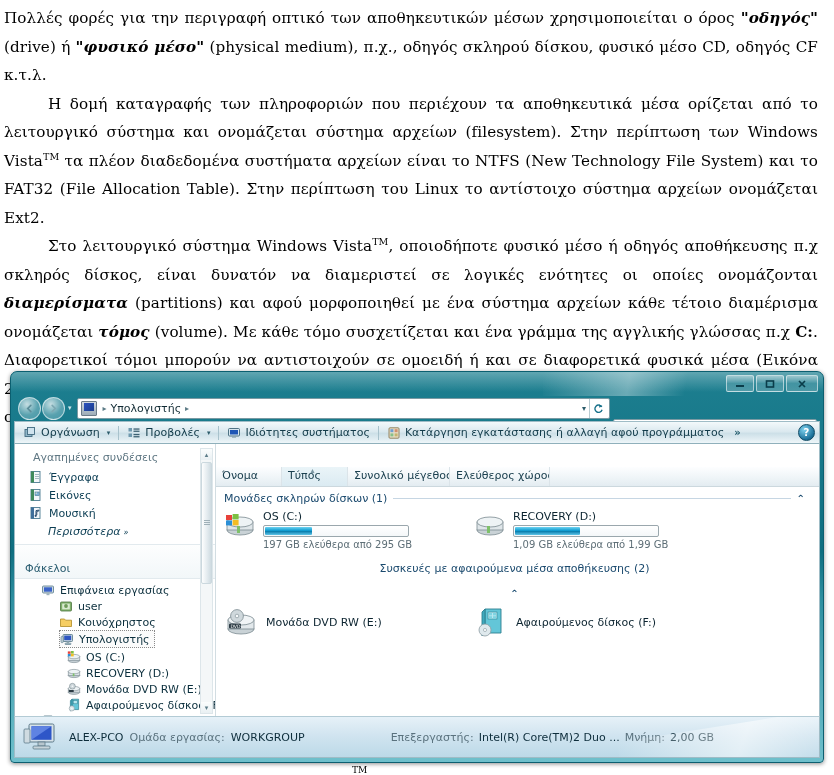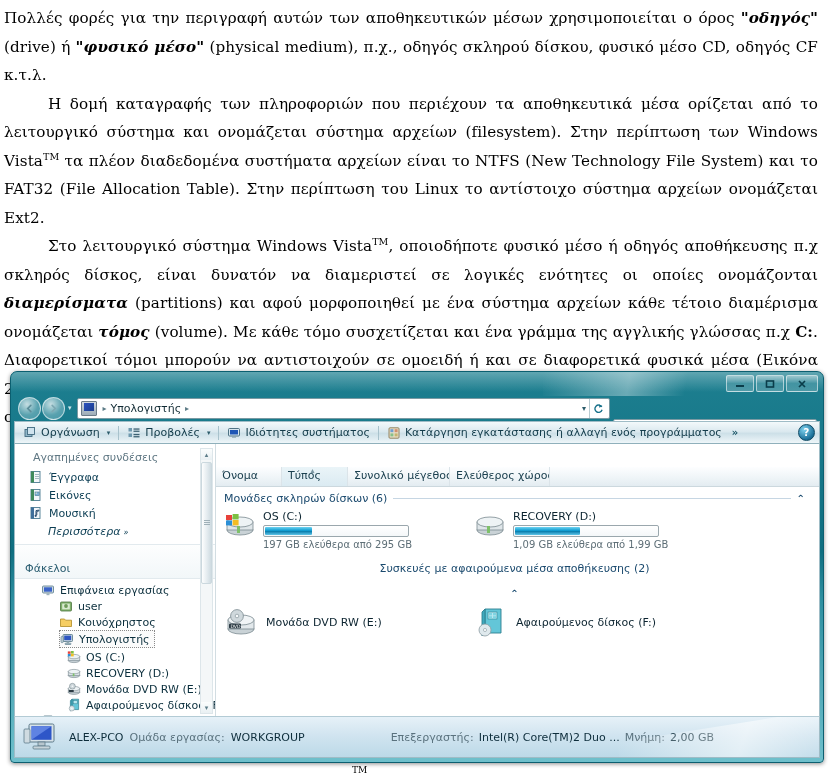--- a/index.html
+++ b/index.html
@@ -332,21 +332,21 @@
   .tm-mark {
     position:absolute; left:352px; top:765px;
     font-family:"DejaVu Serif", serif;
     font-size:9px; color:#000;
   }
 </style>
 </head>
 <body>
 
 <div class="doc">
-  <p class="para" id="p0"><span>Πολλές φορές για την περιγραφή αυτών των αποθηκευτικών μέσων χρησιμοποιείται ο όρος </span><span class="bi">"οδηγός"</span><span> (drive) ή </span><span class="bi">"φυσικό μέσο"</span><span> (physical medium), π.χ., οδηγός σκληρού δίσκου, φυσικό μέσο CD, οδηγός CF κ.τ.λ.</span></p>
+  <p class="para" id="p0"><span>Πολλές φορές για την περιγραφή οπτικό των αποθηκευτικών μέσων χρησιμοποιείται ο όρος </span><span class="bi">"οδηγός"</span><span> (drive) ή </span><span class="bi">"φυσικό μέσο"</span><span> (physical medium), π.χ., οδηγός σκληρού δίσκου, φυσικό μέσο CD, οδηγός CF κ.τ.λ.</span></p>
   <p class="para indent" id="p1"><span>Η δομή καταγραφής των πληροφοριών που περιέχουν τα αποθηκευτικά μέσα ορίζεται από το λειτουργικό σύστημα και ονομάζεται σύστημα αρχείων (filesystem). Στην περίπτωση των Windows Vista</span><sup>TM</sup><span> τα πλέον διαδεδομένα συστήματα αρχείων είναι το NTFS (New Technology File System) και το FAT32 (File Allocation Table). Στην περίπτωση του Linux το αντίστοιχο σύστημα αρχείων ονομάζεται Ext2.</span></p>
   <p class="para indent" id="p2"><span>Στο λειτουργικό σύστημα Windows Vista</span><sup>TM</sup><span>, οποιοδήποτε φυσικό μέσο ή οδηγός αποθήκευσης π.χ σκληρός δίσκος, είναι δυνατόν να διαμεριστεί σε λογικές ενότητες οι οποίες ονομάζονται </span><span class="bi">διαμερίσματα</span><span> (partitions) και αφού μορφοποιηθεί με ένα σύστημα αρχείων κάθε τέτοιο διαμέρισμα ονομάζεται </span><span class="bi">τόμος</span><span> (volume). Με κάθε τόμο συσχετίζεται και ένα γράμμα της αγγλικής γλώσσας π.χ </span><span class="b">C:</span><span>. Διαφορετικοί τόμοι μπορούν να αντιστοιχούν σε ομοειδή ή και σε διαφορετικά φυσικά μέσα (Εικόνα 2), όπως σε ένα σκληρό δίσκο με διαμερίσματα (C:) και (D:), σε ένα οπτικό μέσο DVD (E:), σε ένα μέσο compact flash (F:) κ.ο.κ.</span></p>
 </div>
 
 <div class="win">
   <div class="win-glass-hl"></div>
   <div class="win-sheen"></div>
 
   <div class="titlebar">
     <div class="wbtns">
@@ -439,21 +439,21 @@
     </div>
     <div class="tb-sep"></div>
     <div class="tb-item">
       <svg class="ico16" viewBox="0 0 14 14">
         <rect x="2" y="1.8" width="10" height="10.4" rx="1" fill="#e8dfc8" stroke="#8a7a55" stroke-width=".9"></rect>
         <rect x="3.4" y="3.2" width="3" height="3" fill="#6f9ed1"></rect>
         <rect x="7.6" y="3.2" width="3" height="3" fill="#d18f6f"></rect>
         <rect x="3.4" y="7.4" width="3" height="3" fill="#86c08a"></rect>
         <rect x="7.6" y="7.4" width="3" height="3" fill="#c6b46f"></rect>
       </svg>
-      <span class="lbl">Κατάργηση εγκατάστασης ή αλλαγή ενός προγράμματος</span>
+      <span class="lbl">Κατάργηση εγκατάστασης ή αλλαγή αφού προγράμματος</span>
     </div>
     <span class="tb-chev">»</span>
     <div class="tb-help">?</div>
   </div>
 
   <div class="wbody">
 
     <div class="navpane">
       <div class="np-head">Αγαπημένες συνδέσεις</div>
 
@@ -622,21 +622,21 @@
         <div class="col c3">
           <span>Συνολικό μέγεθος</span>
         </div>
         <div class="col c4">
           <span>Ελεύθερος χώρος</span>
         </div>
         <div class="col cfill"></div>
       </div>
 
       <div class="grp">
-        <span>Μονάδες σκληρών δίσκων (6)</span>
+        <span>Μονάδες σκληρών δίσκων (1)</span>
         <span class="line"></span>
         <span class="caret">⌃</span>
       </div>
 
       <div class="drives">
         <div class="drive">
           <svg width="32" height="30" viewBox="0 0 32 30">
             <ellipse cx="16" cy="21" rx="13" ry="5" fill="#c9d2d6" stroke="#7b8a91" stroke-width=".8"></ellipse>
             <rect x="3" y="13" width="26" height="8" fill="#dfe6e9" stroke="#7b8a91" stroke-width=".8"></rect>
             <ellipse cx="16" cy="13" rx="13" ry="5" fill="#eef3f5" stroke="#7b8a91" stroke-width=".8"></ellipse>

